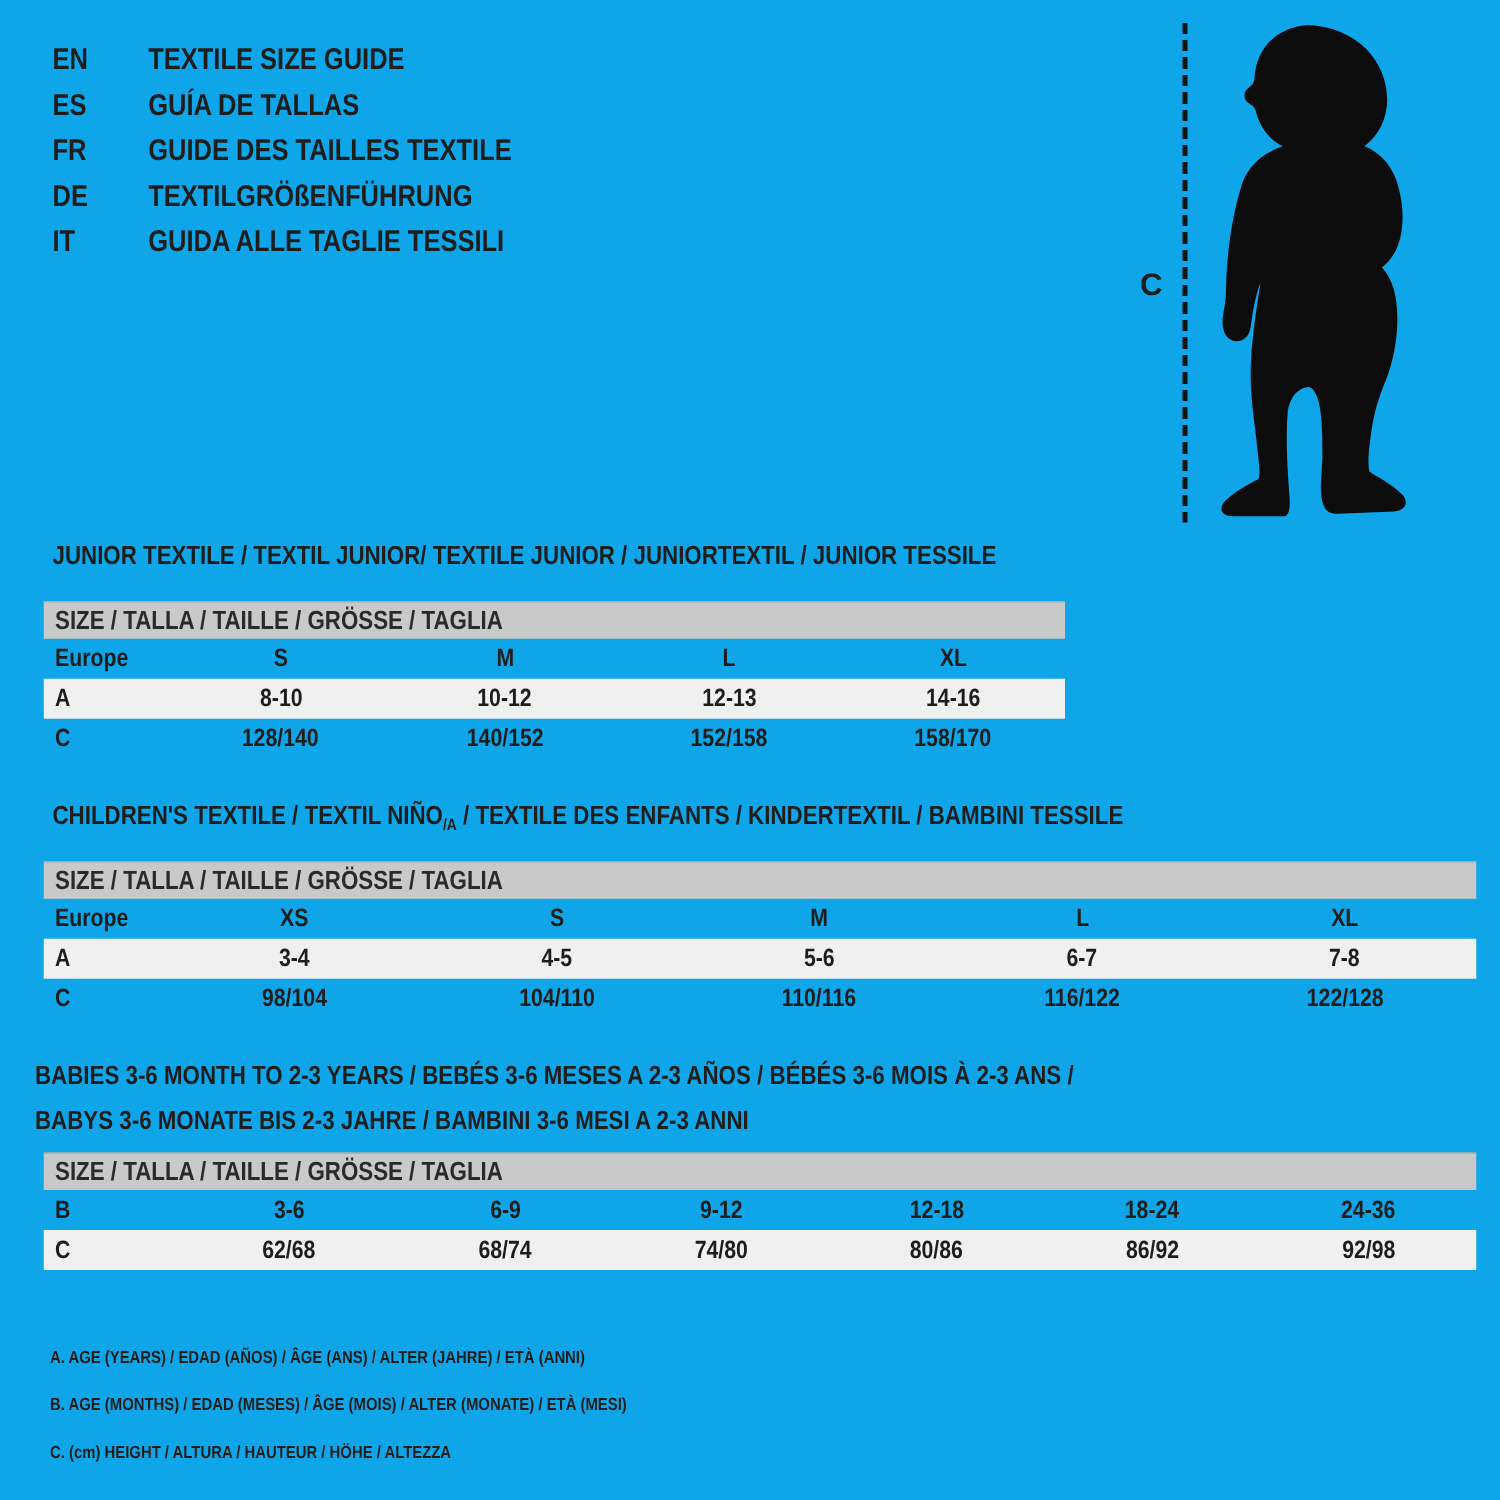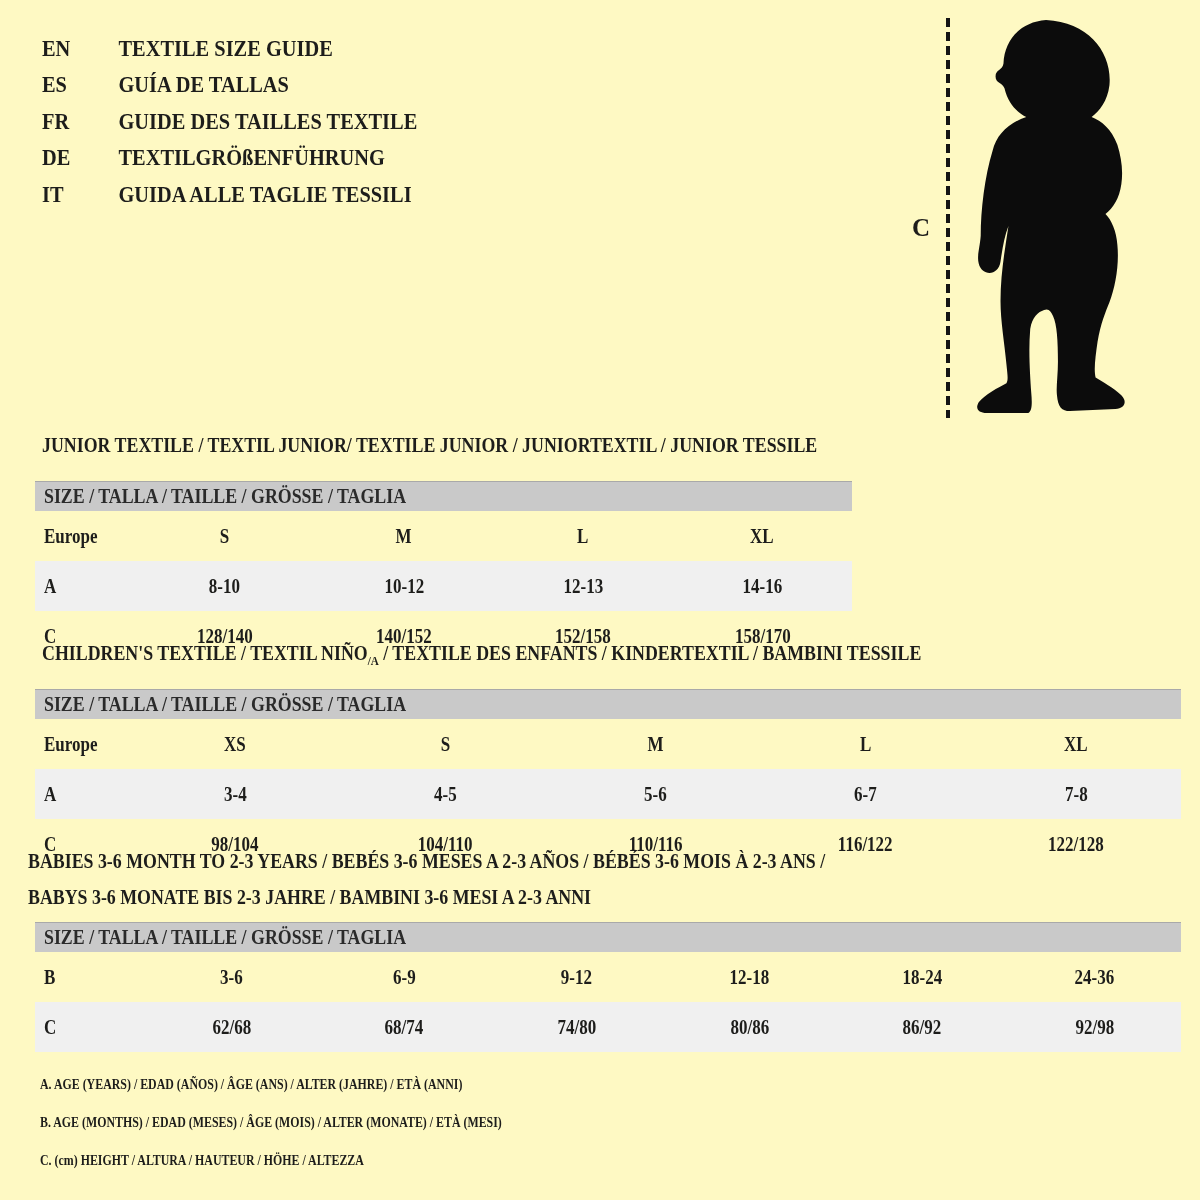--- a/index.html
+++ b/index.html
@@ -1,18 +1,18 @@
 <!DOCTYPE html>
 <html style="--header_bar: #c9c9c9; --row_shade: #f0f0f0; --text: #1d1d1b; --silhouette: #0c0c0c;"><head>
 <meta charset="utf-8">
 <style>
   html,body { margin:0; padding:0; background:#ffffff; }
   .page {
-    position:relative; width:1200px; height:1200px; background:#fef9c3;
-    font-family:Liberation Serif, serif;
+    position:relative; width:1200px; height:1200px; background:#0ea5e9;
+    font-family:Liberation Sans, sans-serif;
     color:var(--text,#1d1d1b); overflow:hidden;
   }
   .cond  { display:inline-block; transform:scaleX(0.85); transform-origin:50% 50%; white-space:nowrap; }
   .cond-l{ display:inline-block; transform:scaleX(0.85); transform-origin:0 50%;  white-space:nowrap; }
 
   
   .langs { position:absolute; top:30px; left:42px; }
   .lang-row { display:flex; height:36.5px; align-items:center; font-size:24px; font-weight:700;
               transform:scaleX(0.85); transform-origin:0 50%; }
   .lang-code { width:90px; }
@@ -28,21 +28,21 @@
   .sec-title { position:absolute; left:42px; margin:0; font-size:21px; font-weight:700;
                transform:scaleX(0.85); transform-origin:0 50%; white-space:nowrap; }
   .sub-a { font-size:0.62em; vertical-align:sub; }
   .babies-title { position:absolute; left:28px; font-size:21px; font-weight:700; line-height:36px; }
 
   
   .tbl { position:absolute; left:35px; }
   .bar { height:30px; background:var(--header_bar,#c9c9c9); border-top:1px solid #a9a9a9;
          display:flex; align-items:center; padding-left:9px; box-sizing:border-box;
          font-size:21px; font-weight:700; color:#2a2a2a; }
-  .row { display:grid; align-items:center; height:50px; font-size:20px; font-weight:700; }
+  .row { display:grid; align-items:center; height:32px; font-size:20px; font-weight:700; }
   .row .lbl { padding-left:9px; text-align:left; }
   .row .val { text-align:center; }
   .shade { background:var(--row_shade,#f0f0f0); }
   .junior-tbl   { top:481px; width:817px; }
   .junior-tbl .row   { grid-template-columns:100px repeat(4,1fr); }
   .children-tbl { top:689px; width:1146px; }
   .children-tbl .row { grid-template-columns:95px repeat(5,1fr); }
   .babies-tbl   { top:922px; width:1146px; }
   .babies-tbl .row   { grid-template-columns:110px repeat(6,1fr); }
   .t-junior-title   { top:433px; }

